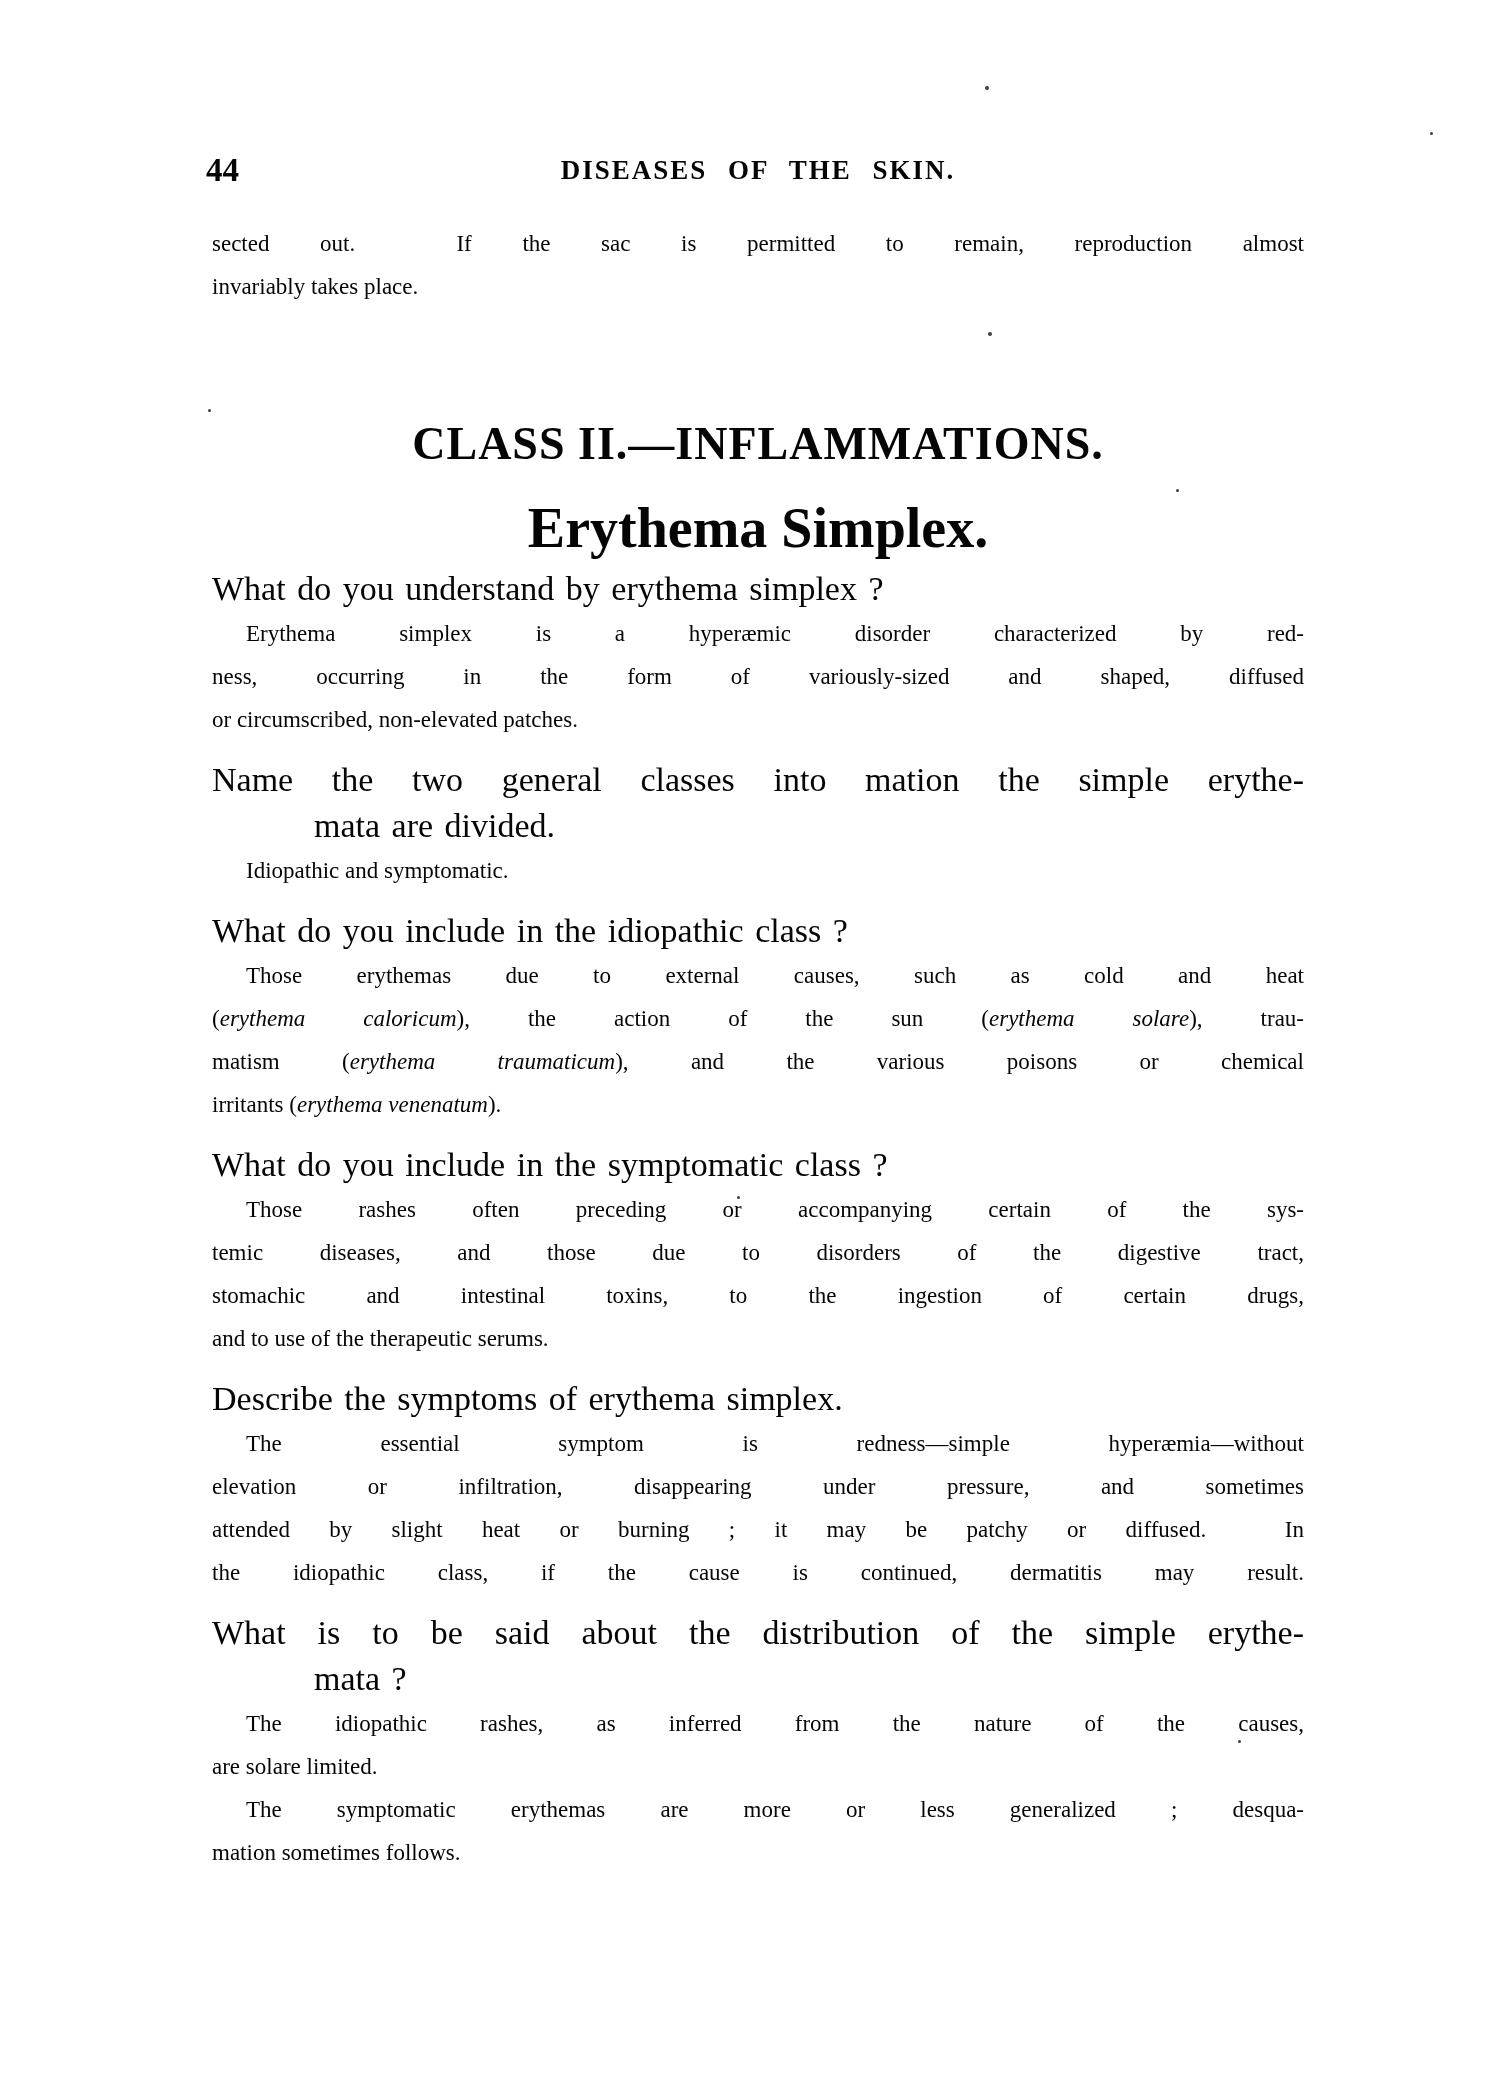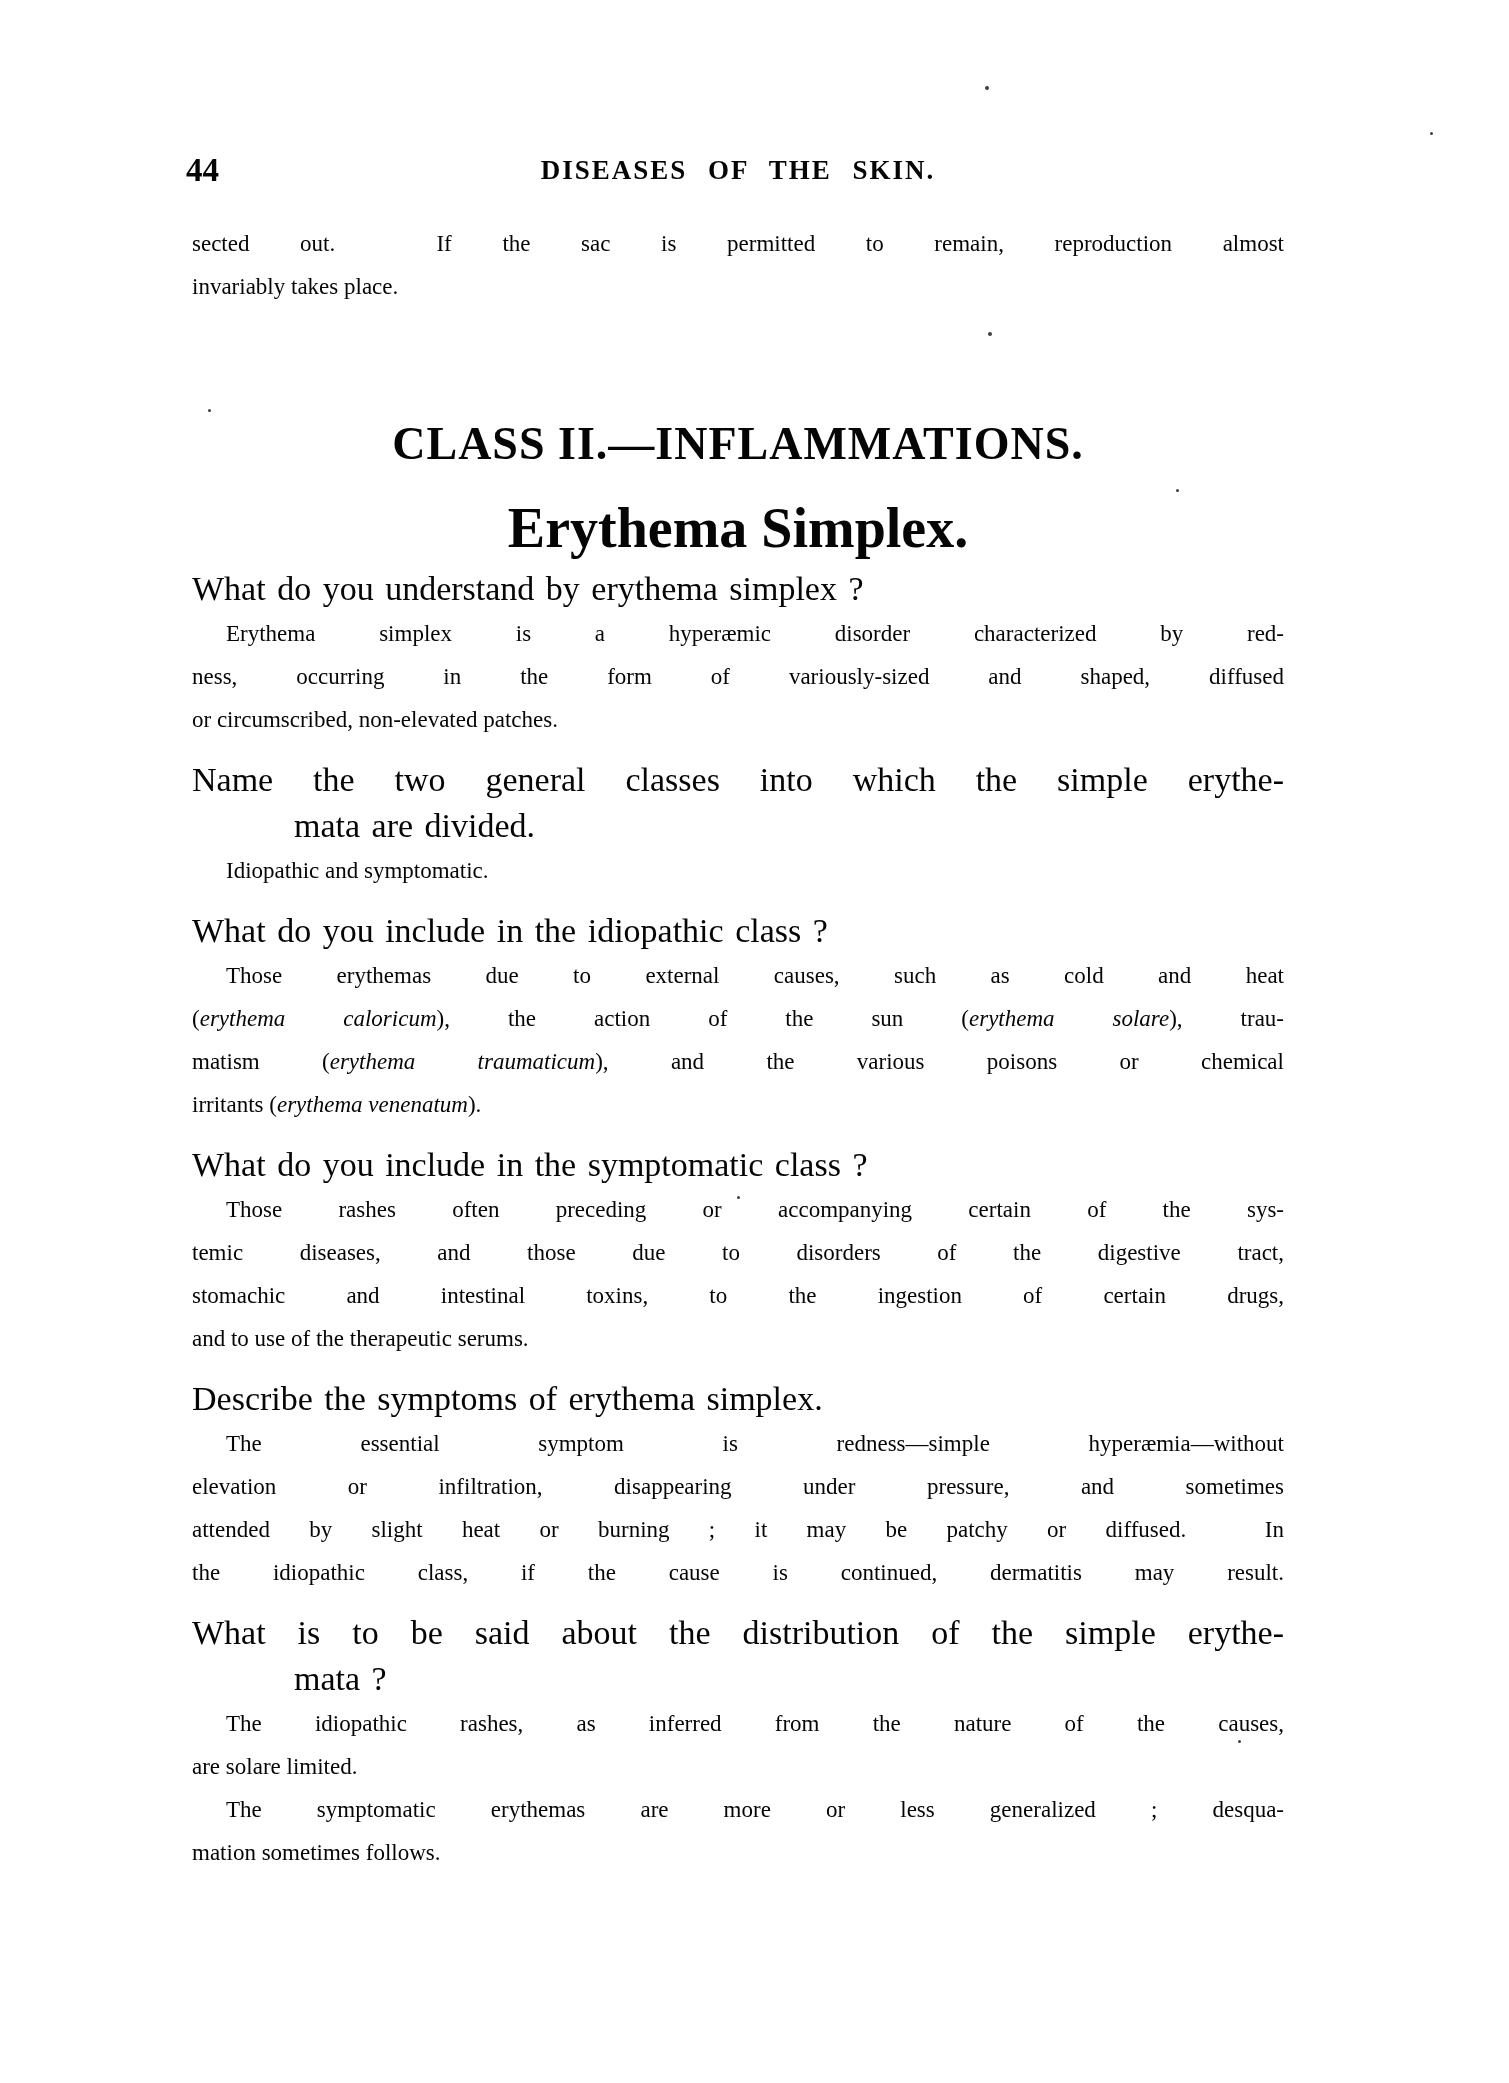--- a/index.html
+++ b/index.html
@@ -6,21 +6,21 @@
   .page{
     position:relative;
     width:1509px;height:2083px;
     background:#ffffff;
     color:#050505;
     font-family:"Liberation Serif","DejaVu Serif",serif;
     overflow:hidden;
   }
   .column{
     position:absolute;
-    left:192px;top:150px;
+    left:212px;top:150px;
     width:1092px;
   }
   .pagehead{position:relative;height:40px;}
   .pagenum{
     position:absolute;left:-6px;top:0;
     font-size:33px;font-weight:bold;line-height:40px;
   }
   .runtitle{
     text-align:center;
     font-size:27px;line-height:40px;
@@ -83,21 +83,21 @@
     <div id="qa">
         <div class="q">
           <div class="line">What do you understand by erythema simplex&nbsp;?</div>
         </div>
         <div class="para">
           <div class="line jst ind">Erythema simplex is a hyperæmic disorder characterized by red-</div>
           <div class="line jst">ness, occurring in the form of variously-sized and shaped, diffused</div>
           <div class="line">or circumscribed, non-elevated patches.</div>
         </div>
         <div class="q">
-          <div class="line jst">Name the two general classes into which the simple erythe-</div>
+          <div class="line jst">Name the two general classes into mation the simple erythe-</div>
           <div class="line hang">mata are divided.</div>
         </div>
         <div class="para">
           <div class="line ind">Idiopathic and symptomatic.</div>
         </div>
         <div class="q">
           <div class="line">What do you include in the idiopathic class&nbsp;?</div>
         </div>
         <div class="para">
           <div class="line jst ind">Those erythemas due to external causes, such as cold and heat</div>

